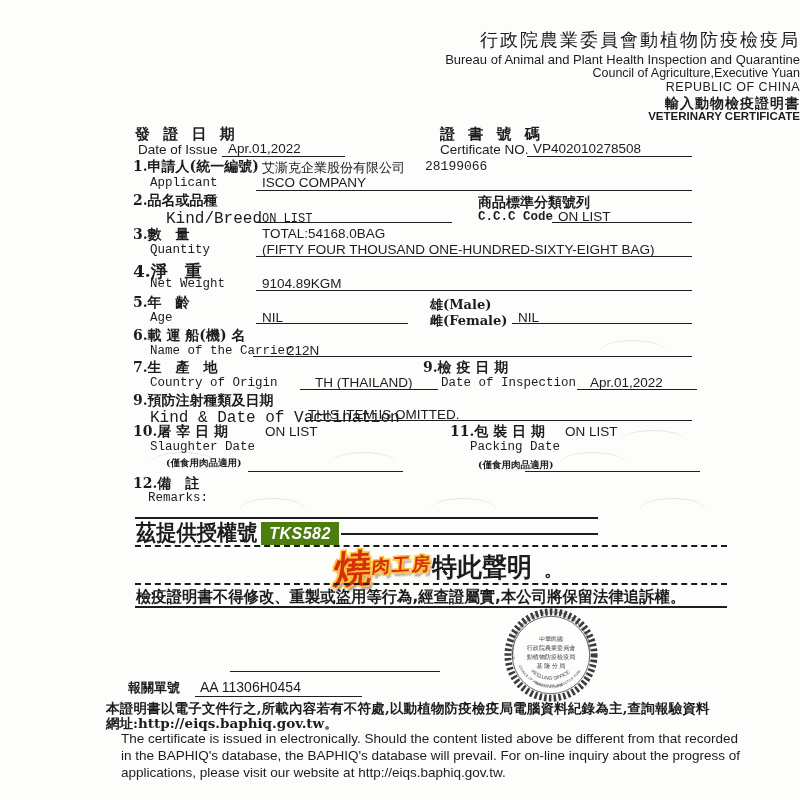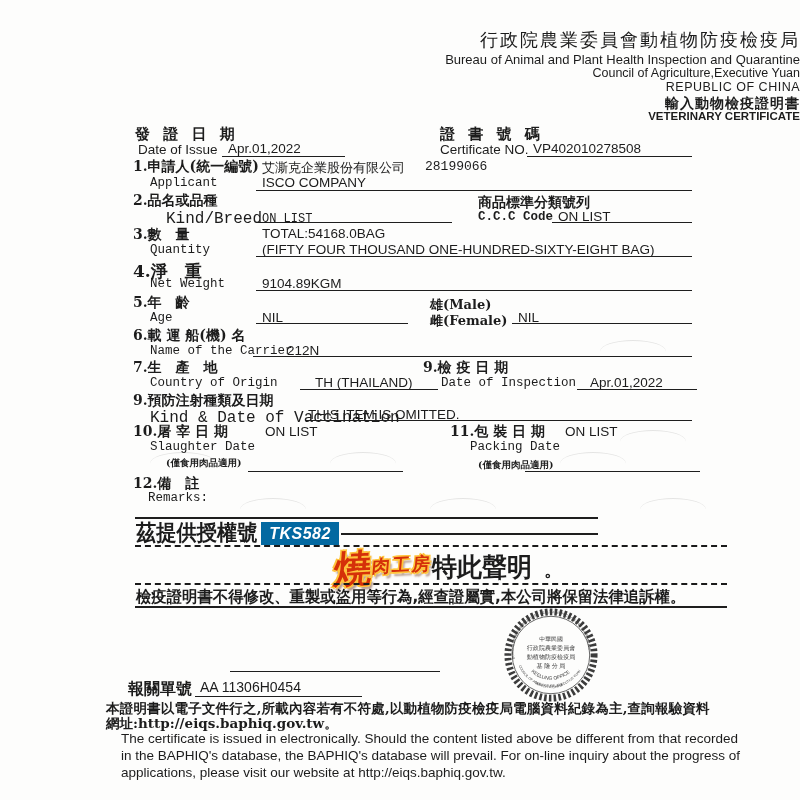--- a/index.html
+++ b/index.html
@@ -6,21 +6,21 @@
   .sheet{position:relative;width:800px;height:800px;margin:0 auto;background:#fdfdfc;color:#1c1c1c;overflow:hidden}
   .abs{position:absolute;white-space:nowrap}
   .ctr{position:absolute;left:0;right:0;text-align:right;white-space:nowrap}
   .zh{font-family:"DejaVu Serif","Liberation Serif",serif}
   .sans{font-family:"Liberation Sans","DejaVu Sans",sans-serif}
   .mono{font-family:"Liberation Mono","DejaVu Sans Mono",monospace}
   .blk{font-family:"DejaVu Sans","Liberation Sans",sans-serif;font-weight:900}
   .rule{position:absolute;height:0;border-bottom:1.6px solid #1e1e1e}
   .rule-d{position:absolute;height:0;border-bottom:2.5px dashed #1a1a1a}
   .wm{position:absolute;width:66px;height:22px;border-top:1.5px solid rgba(90,90,90,.15);border-radius:50%}
-  .codebox{position:absolute;left:261px;top:522px;width:78px;height:23px;background:#0369a1;color:#fff;
+  .codebox{position:absolute;left:261px;top:522px;width:78px;height:23px;background:#4d7c0f;color:#fff;
     display:flex;align-items:center;justify-content:center;font-family:"Liberation Sans",sans-serif;
     font-style:italic;font-weight:700;font-size:16px;letter-spacing:.5px}
   .brand{position:absolute;left:334px;top:542px;transform:rotate(-3deg) skewX(-8deg);
     font-family:"DejaVu Sans",sans-serif;font-weight:900;color:#d53009;
     text-shadow:-1.5px -1.5px 0 #ffc43d,1.5px -1.5px 0 #ffc43d,-1.5px 1.5px 0 #ffc43d,1.5px 1.5px 0 #ffc43d,3px 4px 2px rgba(90,30,0,.45)}
   .brand .b1{font-size:38px}
   .brand .b2{font-size:18px;letter-spacing:2px;vertical-align:8px}
   .sqz92{display:inline-block;transform:scaleX(.92);transform-origin:left}
   .sqz96{display:inline-block;transform:scaleX(.96);transform-origin:left}
 </style>
@@ -151,21 +151,21 @@
     <text font-size="3.4" fill="#3c3c3c" font-family="Liberation Sans, sans-serif"><textPath href="#sealBot">COUNCIL OF AGRICULTURE, EXECUTIVE YUAN</textPath></text>
     <text x="50" y="36" text-anchor="middle" font-size="6" fill="#3c3c3c">中華民國</text>
     <text x="50" y="45" text-anchor="middle" font-size="6.2" fill="#3c3c3c">行政院農業委員會</text>
     <text x="50" y="54" text-anchor="middle" font-size="6.2" fill="#3c3c3c">動植物防疫檢疫局</text>
     <text x="50" y="63" text-anchor="middle" font-size="6.2" fill="#3c3c3c">基 隆 分 局</text>
     <text font-size="5" fill="#3c3c3c" font-family="Liberation Sans, sans-serif"><textPath href="#sealKeel" startOffset="4">KEELUNG OFFICE</textPath></text>
     <text font-size="3.6" fill="#3c3c3c" font-family="Liberation Sans, sans-serif"><textPath href="#sealTaipei" startOffset="14">TAIPEI.R.O.CHINA</textPath></text>
   </svg>
 
   <i class="rule" style="left:230px;top:671px;width:210px"></i>
-  <div class="abs zh" style="left:128px;top:679px;font-size:16px;font-weight:bold">報關單號</div>
+  <div class="abs zh" style="left:128px;top:679px;font-size:13px;font-weight:bold">報關單號</div>
   <div class="abs sans" style="left:200px;top:679px;font-size:14px">AA 11306H0454</div>
   <i class="rule" style="left:195px;top:696px;width:167px"></i>
 
   <div class="abs zh" style="left:106px;top:700px;font-size:13.5px;font-weight:bold;letter-spacing:.2px">本證明書以電子文件行之,所載內容若有不符處,以動植物防疫檢疫局電腦資料紀錄為主,查詢報驗資料</div>
   <div class="abs zh" style="left:106px;top:715px;font-size:13.5px;font-weight:bold">網址:http://eiqs.baphiq.gov.tw。</div>
   <div class="abs sans" style="left:121px;top:731px;font-size:13.5px">The certificate is issued in electronically. Should the content listed above be different from that recorded</div>
   <div class="abs sans" style="left:121px;top:748px;font-size:13.5px">in the BAPHIQ's database, the BAPHIQ's database will prevail. For on-line inquiry about the progress of</div>
   <div class="abs sans" style="left:121px;top:765px;font-size:13.5px">applications, please visit our website at http://eiqs.baphiq.gov.tw.</div>
 
 </div>

